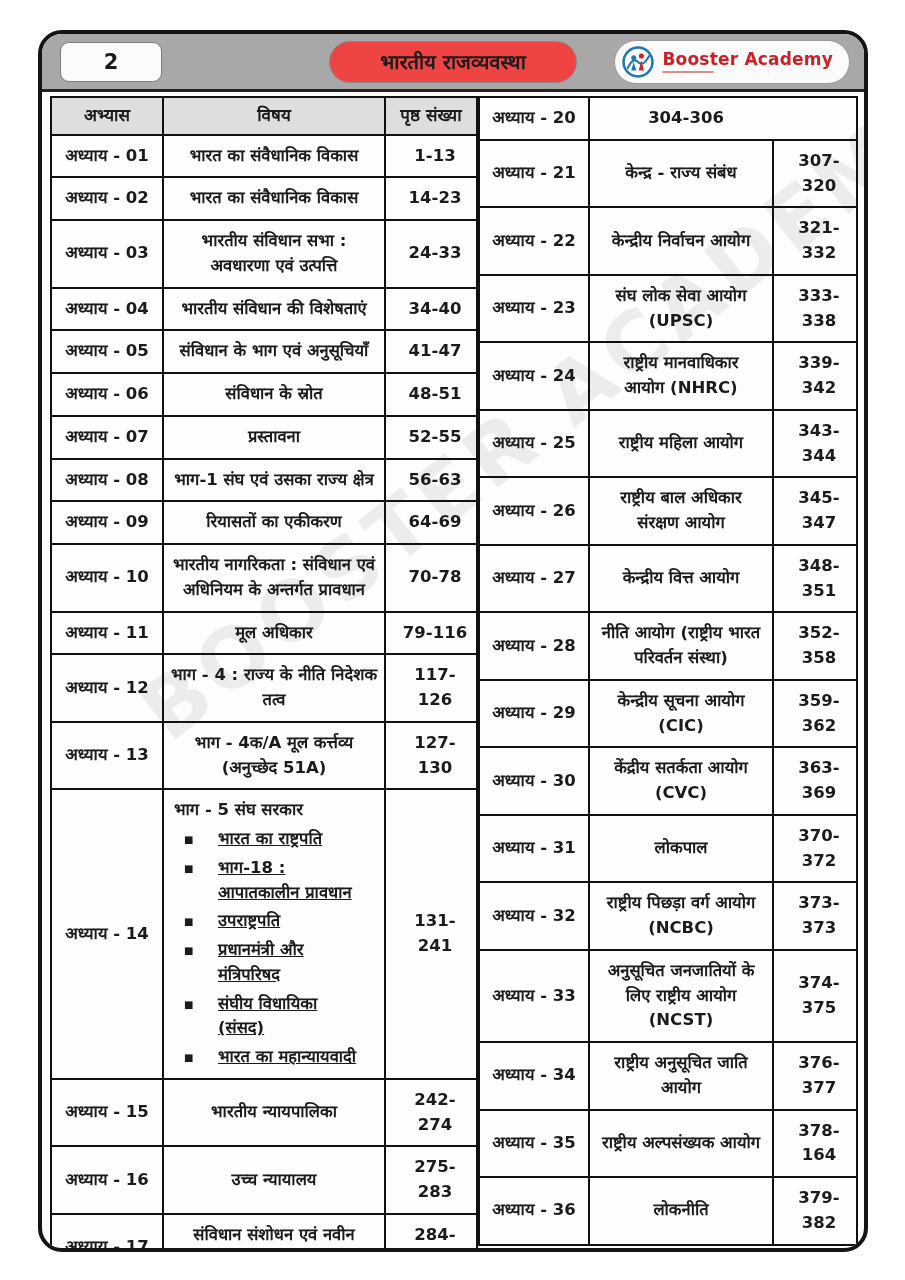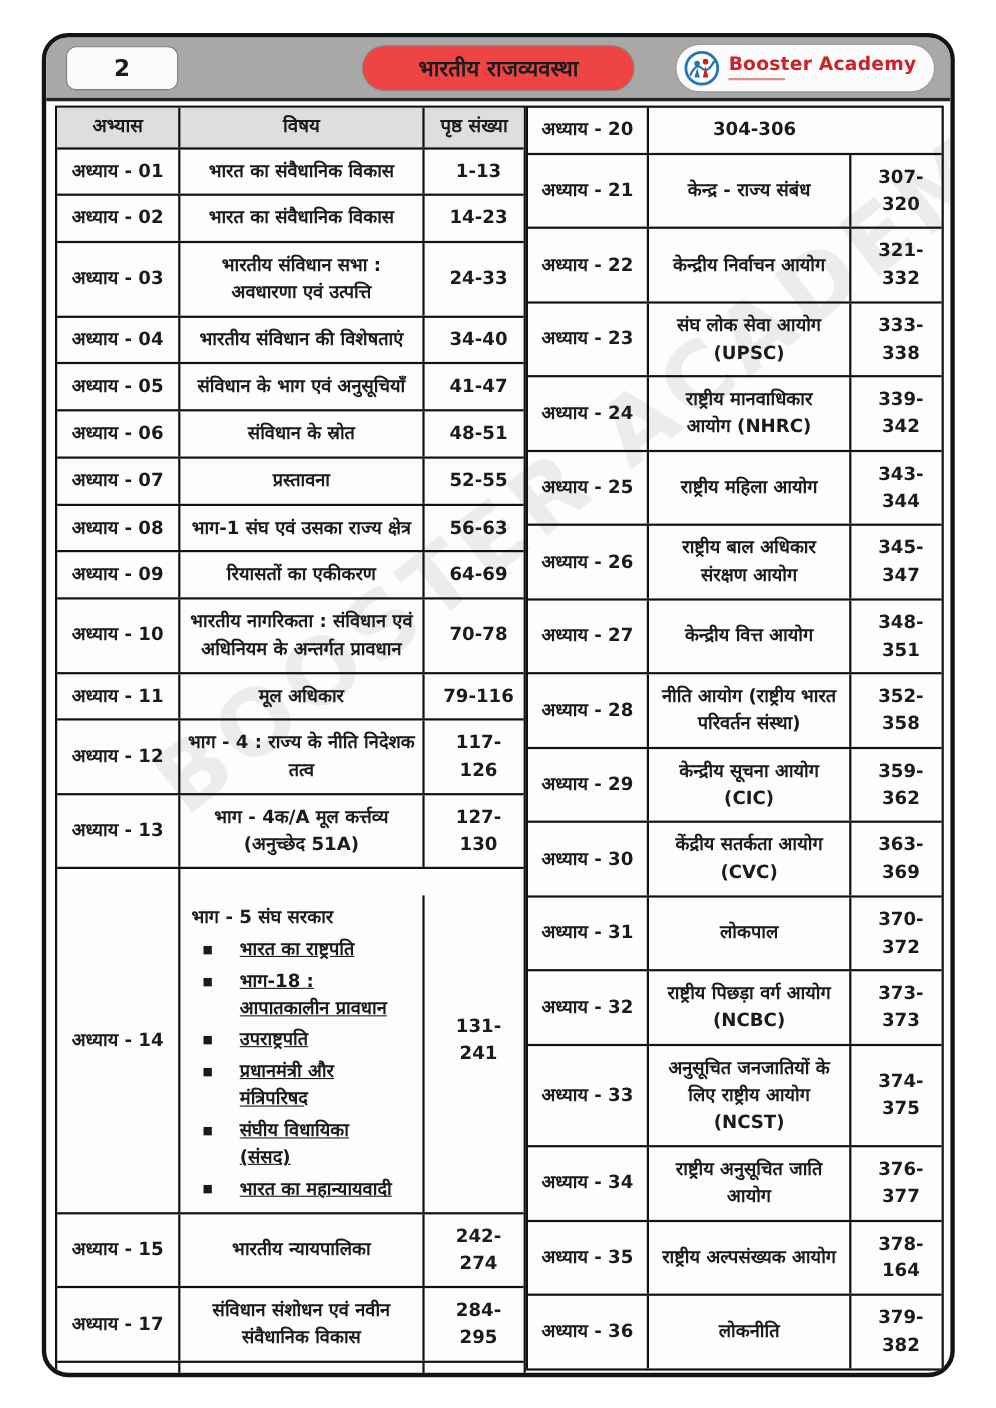--- a/index.html
+++ b/index.html
@@ -129,21 +129,20 @@
     white-space:pre-line;
   }
   .cell:last-child{border-right:none;padding-left:13px;}
   .trow.theader .cell{padding:5px 4px;font-size:17px;}
   .cell.topic.has-bullets{
     flex-direction:column;
     align-items:flex-start;
     justify-content:flex-start;
     text-align:left;
     padding-left:10px;
-    margin-top:24px;
   }
   .bullet-list{list-style:none;width:100%;}
   .bullet-list li{
     position:relative;
     padding-left:44px;
     margin-top:4px;
     white-space:pre-line;
     text-decoration:underline;
   }
   .bullet-list li::before{
@@ -265,20 +264,25 @@
 मंत्रिपरिषद</li><li>संघीय विधायिका
 (संसद)</li><li>भारत का महान्यायवादी</li></ul></div>
           <div class="cell pages">131-241</div>
         </div>
         <div class="trow">
           <div class="cell chapter">अध्याय - 15</div>
           <div class="cell topic">भारतीय न्यायपालिका</div>
           <div class="cell pages">242-274</div>
         </div>
         <div class="trow">
+          <div class="cell chapter">अध्याय - 16</div>
+          <div class="cell topic">उच्च न्यायालय</div>
+          <div class="cell pages">275-283</div>
+        </div>
+        <div class="trow">
           <div class="cell chapter">अध्याय - 17</div>
           <div class="cell topic">संविधान संशोधन एवं नवीन
 संवैधानिक विकास</div>
           <div class="cell pages">284-295</div>
         </div>
         <div class="trow">
           <div class="cell chapter">अध्याय - 18</div>
           <div class="cell topic">आधारभूत ढांचे का सिद्धांत</div>
           <div class="cell pages">296-297</div>
         </div>

